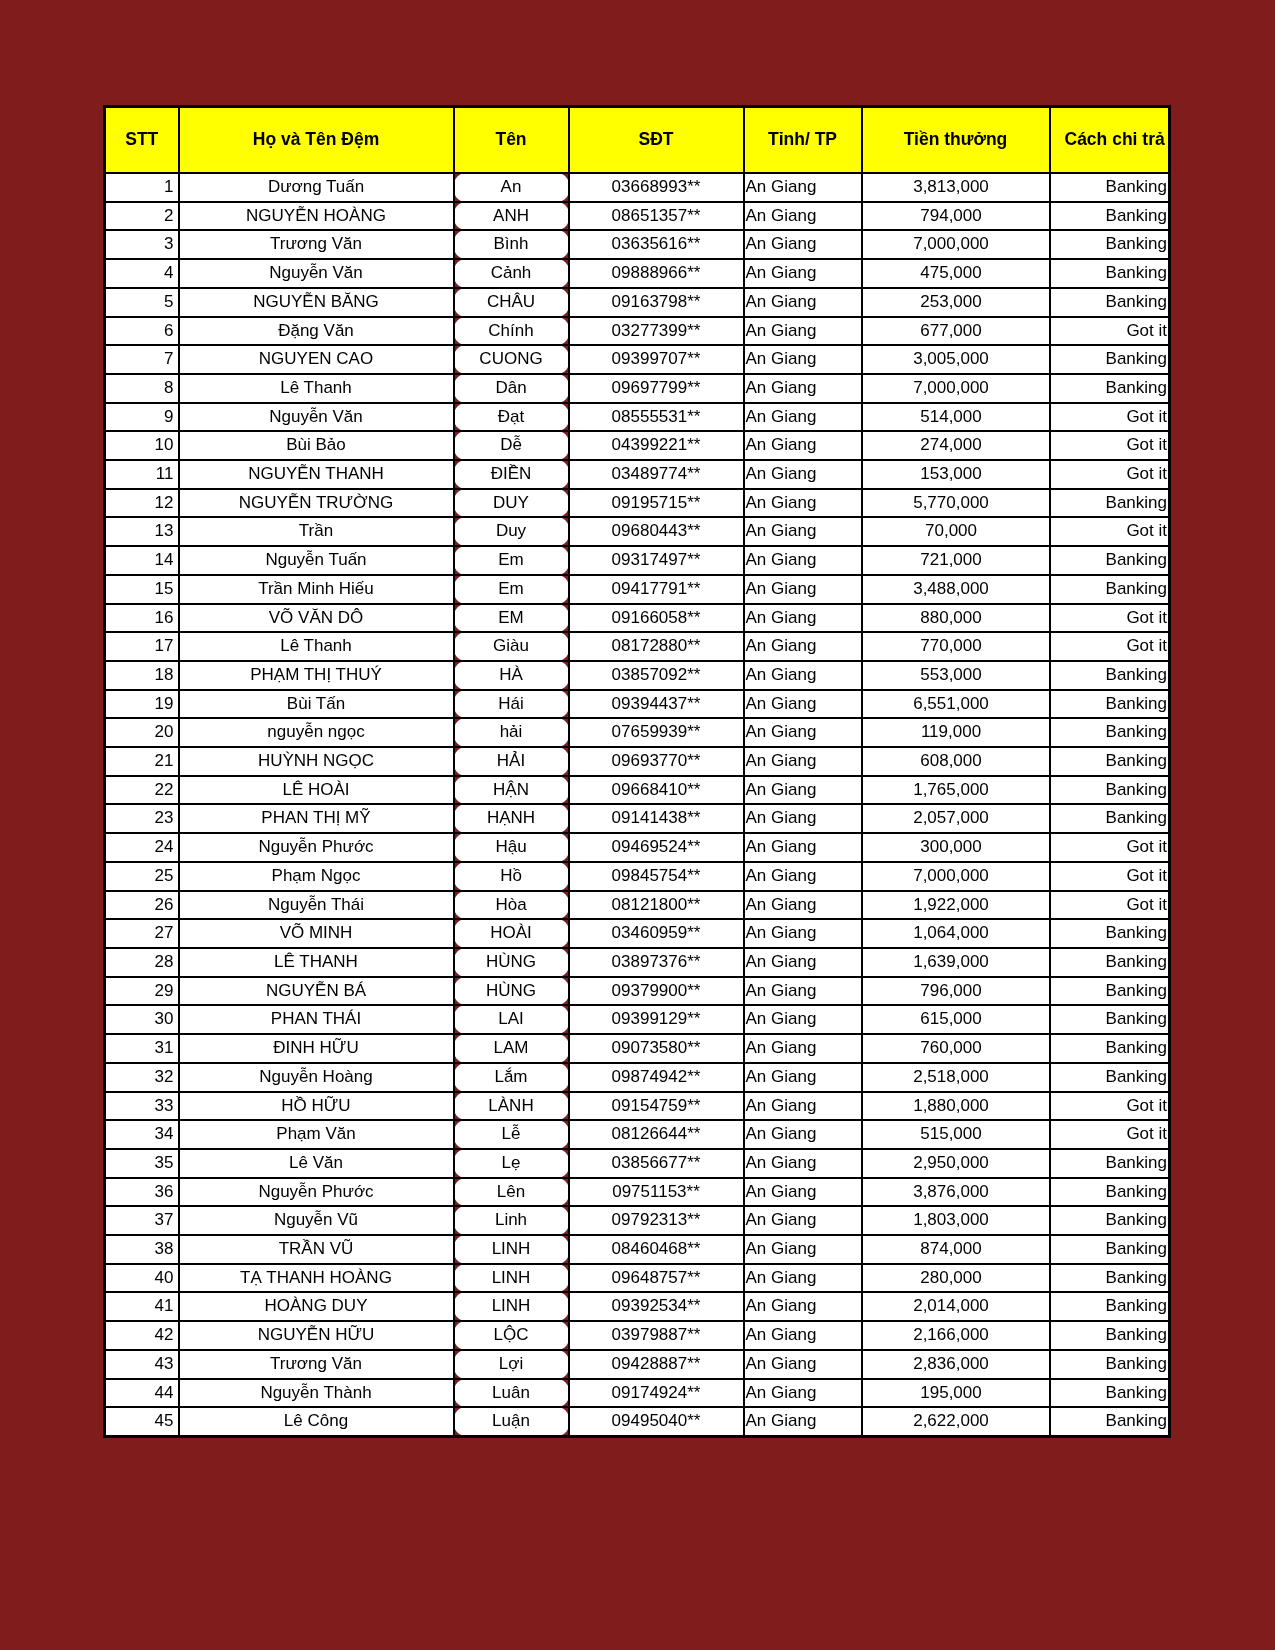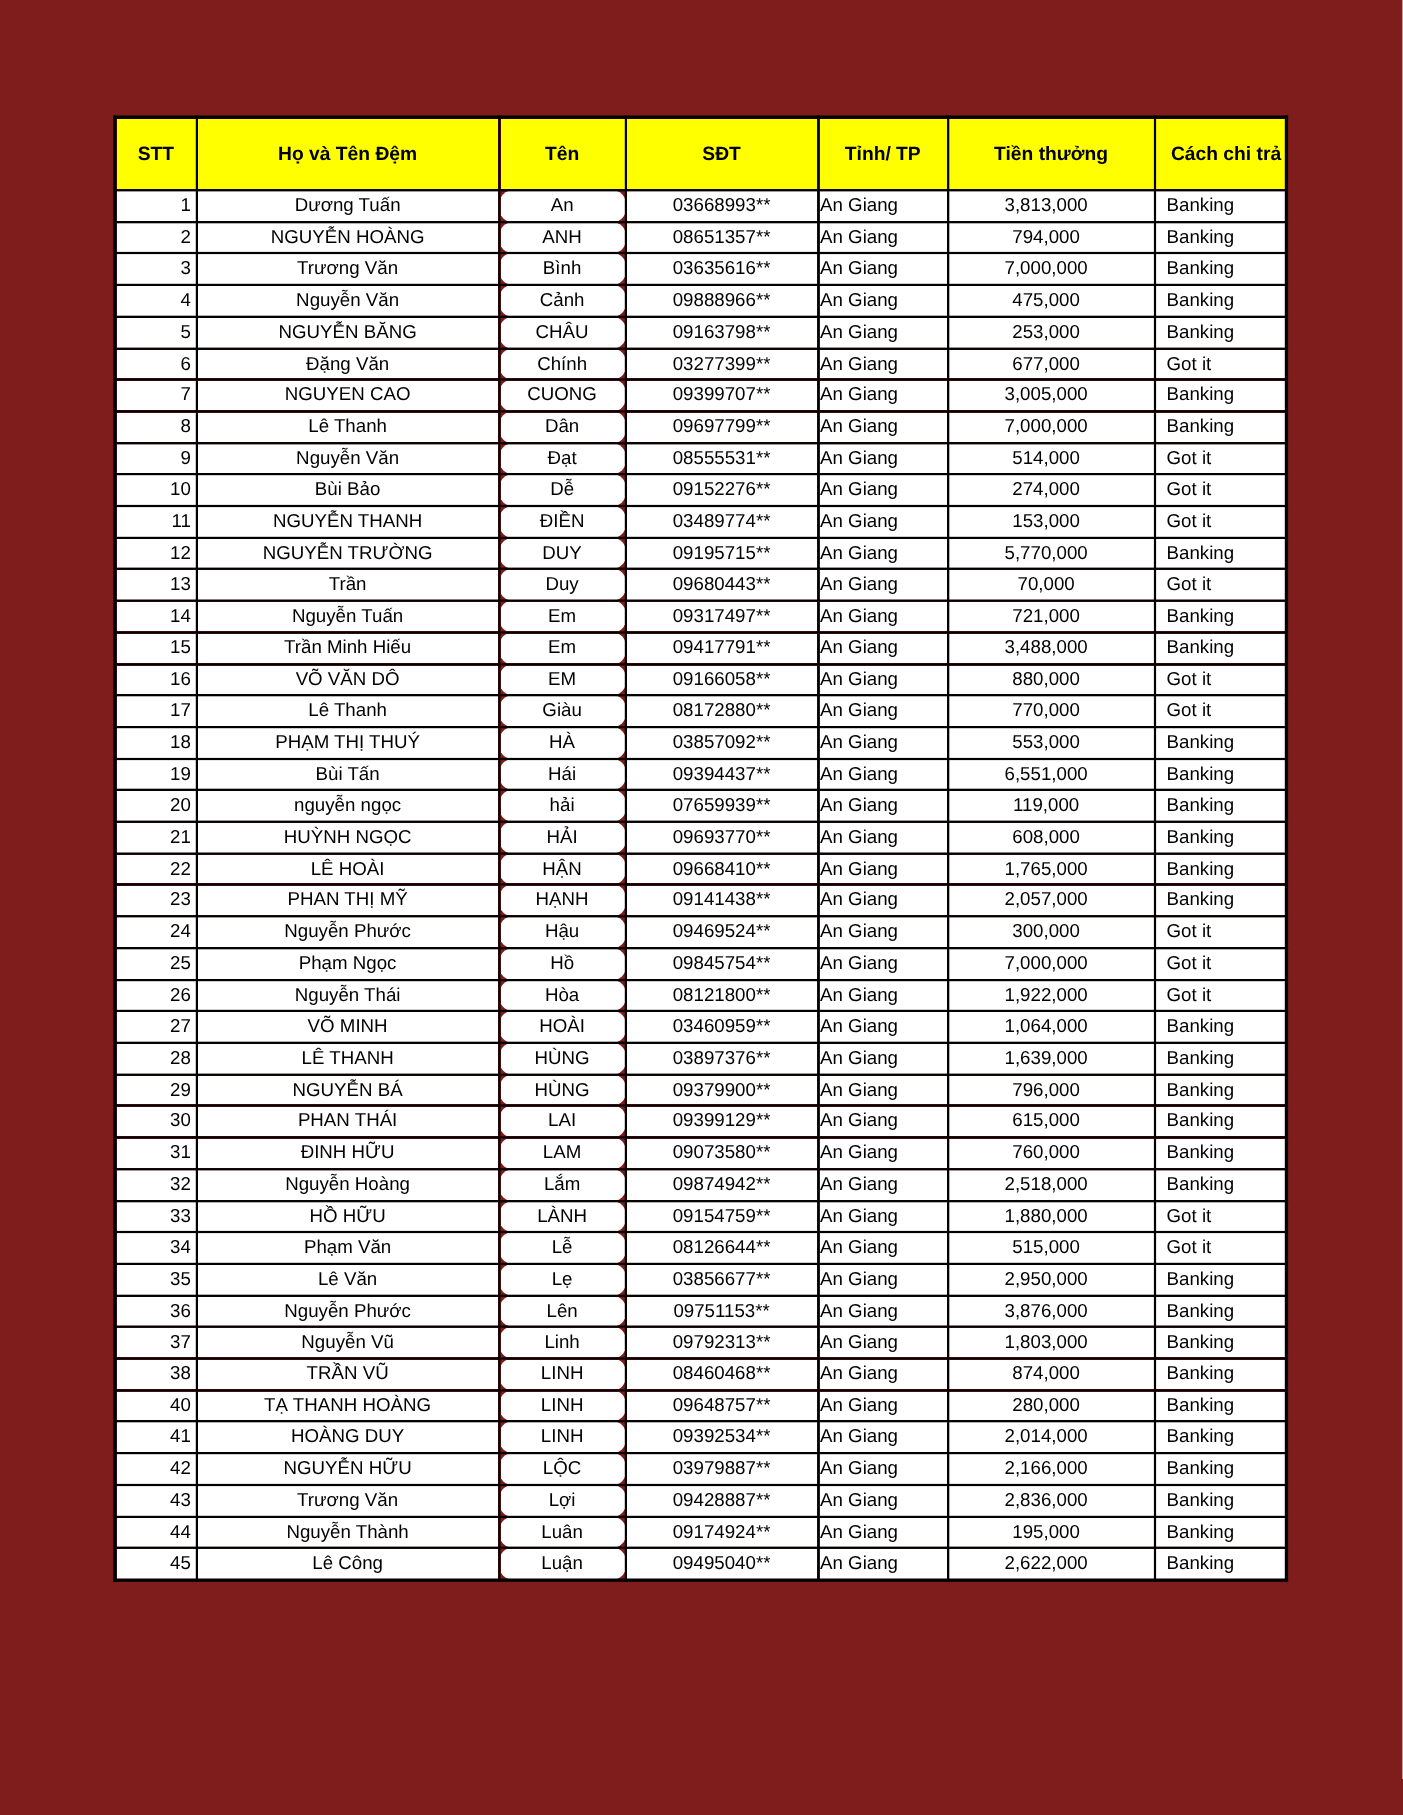--- a/index.html
+++ b/index.html
@@ -57,21 +57,21 @@
     line-height: 24.7px;
     vertical-align: middle;
     background: #ffffff;
   }
   td.col-stt      { text-align: right;  padding-right: 4px; }
   td.col-name     { text-align: center; }
   td.col-firstname{ text-align: center; border-radius: 12px; }
   td.col-phone    { text-align: center; }
   td.col-province { text-align: left; }
   td.col-money    { text-align: center;  padding-right: 10px; }
-  td.col-pay      { text-align: left;   padding-left: 10px; }
+  td.col-pay      { text-align: right;   padding-left: 10px; }
 </style>
 </head>
 <body style="background: rgb(255, 255, 255);">
 
 <div class="page">
   <table class="prize-table">
     <colgroup>
       <col style="width:74px">
       <col style="width:275px">
       <col style="width:115px">
@@ -170,21 +170,21 @@
       <td class="col-firstname">Đạt</td>
       <td class="col-phone">08555531**</td>
       <td class="col-province">An Giang</td>
       <td class="col-money">514,000</td>
       <td class="col-pay">Got it</td>
     </tr>
         <tr>
       <td class="col-stt">10</td>
       <td class="col-name">Bùi Bảo</td>
       <td class="col-firstname">Dễ</td>
-      <td class="col-phone">09152276**</td>
+      <td class="col-phone">04399221**</td>
       <td class="col-province">An Giang</td>
       <td class="col-money">274,000</td>
       <td class="col-pay">Got it</td>
     </tr>
         <tr>
       <td class="col-stt">11</td>
       <td class="col-name">NGUYỄN THANH</td>
       <td class="col-firstname">ĐIỀN</td>
       <td class="col-phone">03489774**</td>
       <td class="col-province">An Giang</td>

